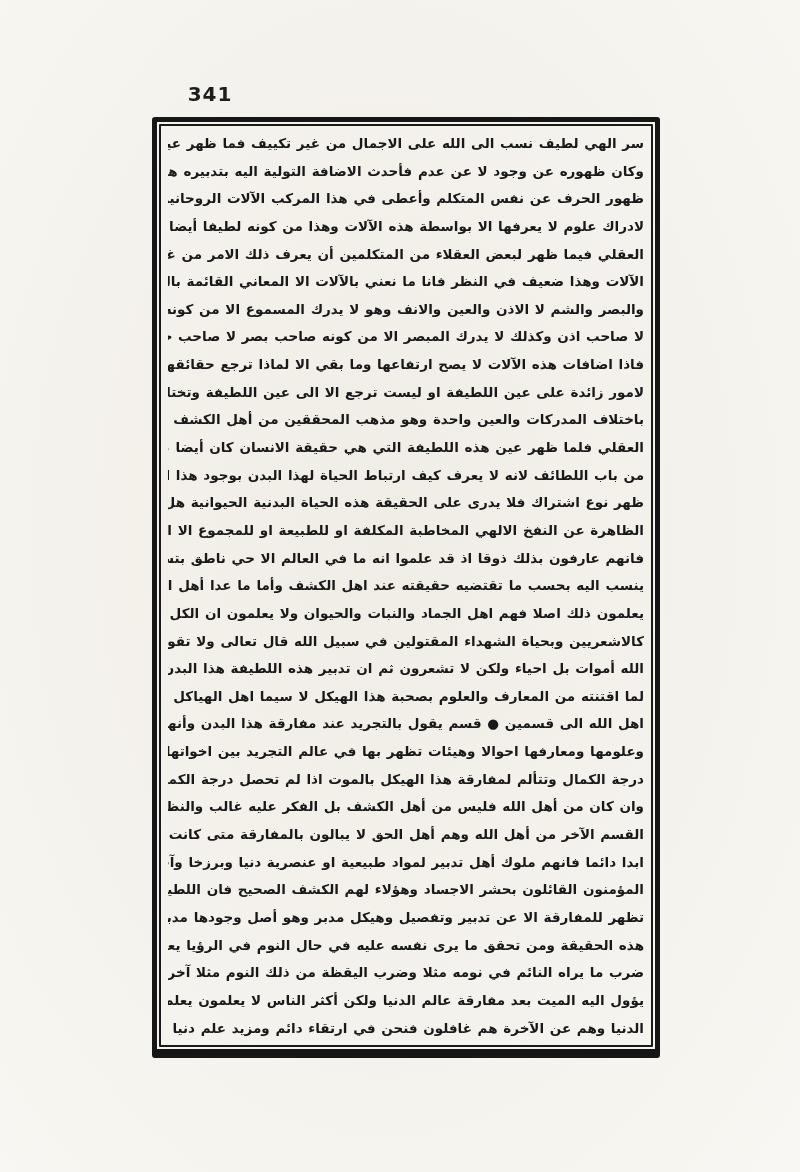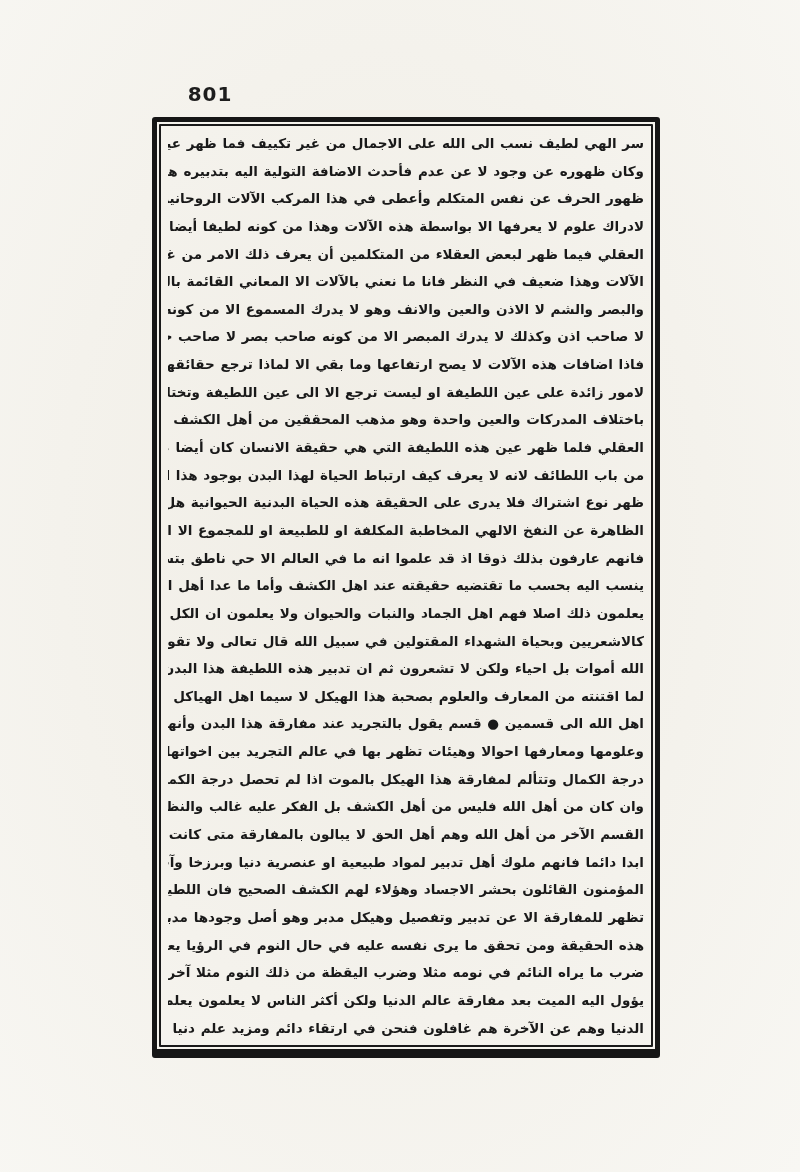--- a/index.html
+++ b/index.html
@@ -68,21 +68,21 @@
   
   .line::after {
     content: "";
     display: inline-block;
     width: 100%;
   }
 </style>
 </head>
 <body>
 
-<div class="page-number">801</div>
+<div class="page-number">341</div>
 
 <div class="frame">
   <div class="frame-inner">
     <div class="text-block">
       <div class="line">سر الهي لطيف نسب الى الله على الاجمال من غير تكييف فما ظهر عينه بالنفخ عند التسوية</div>
       <div class="line">وكان ظهوره عن وجود لا عن عدم فأحدث الاضافة التولية اليه بتدبيره هذا البدن مثل</div>
       <div class="line">ظهور الحرف عن نفس المتكلم وأعطى في هذا المركب الآلات الروحانية والحسية</div>
       <div class="line">لادراك علوم لا يعرفها الا بواسطة هذه الآلات وهذا من كونه لطيفا أيضا لكنه في الامكان</div>
       <div class="line">العقلي فيما ظهر لبعض العقلاء من المتكلمين أن يعرف ذلك الامر من غير واسطة هذه</div>
       <div class="line">الآلات وهذا ضعيف في النظر فانا ما نعني بالآلات الا المعاني القائمة بالمحل فمن يريد السمع</div>

